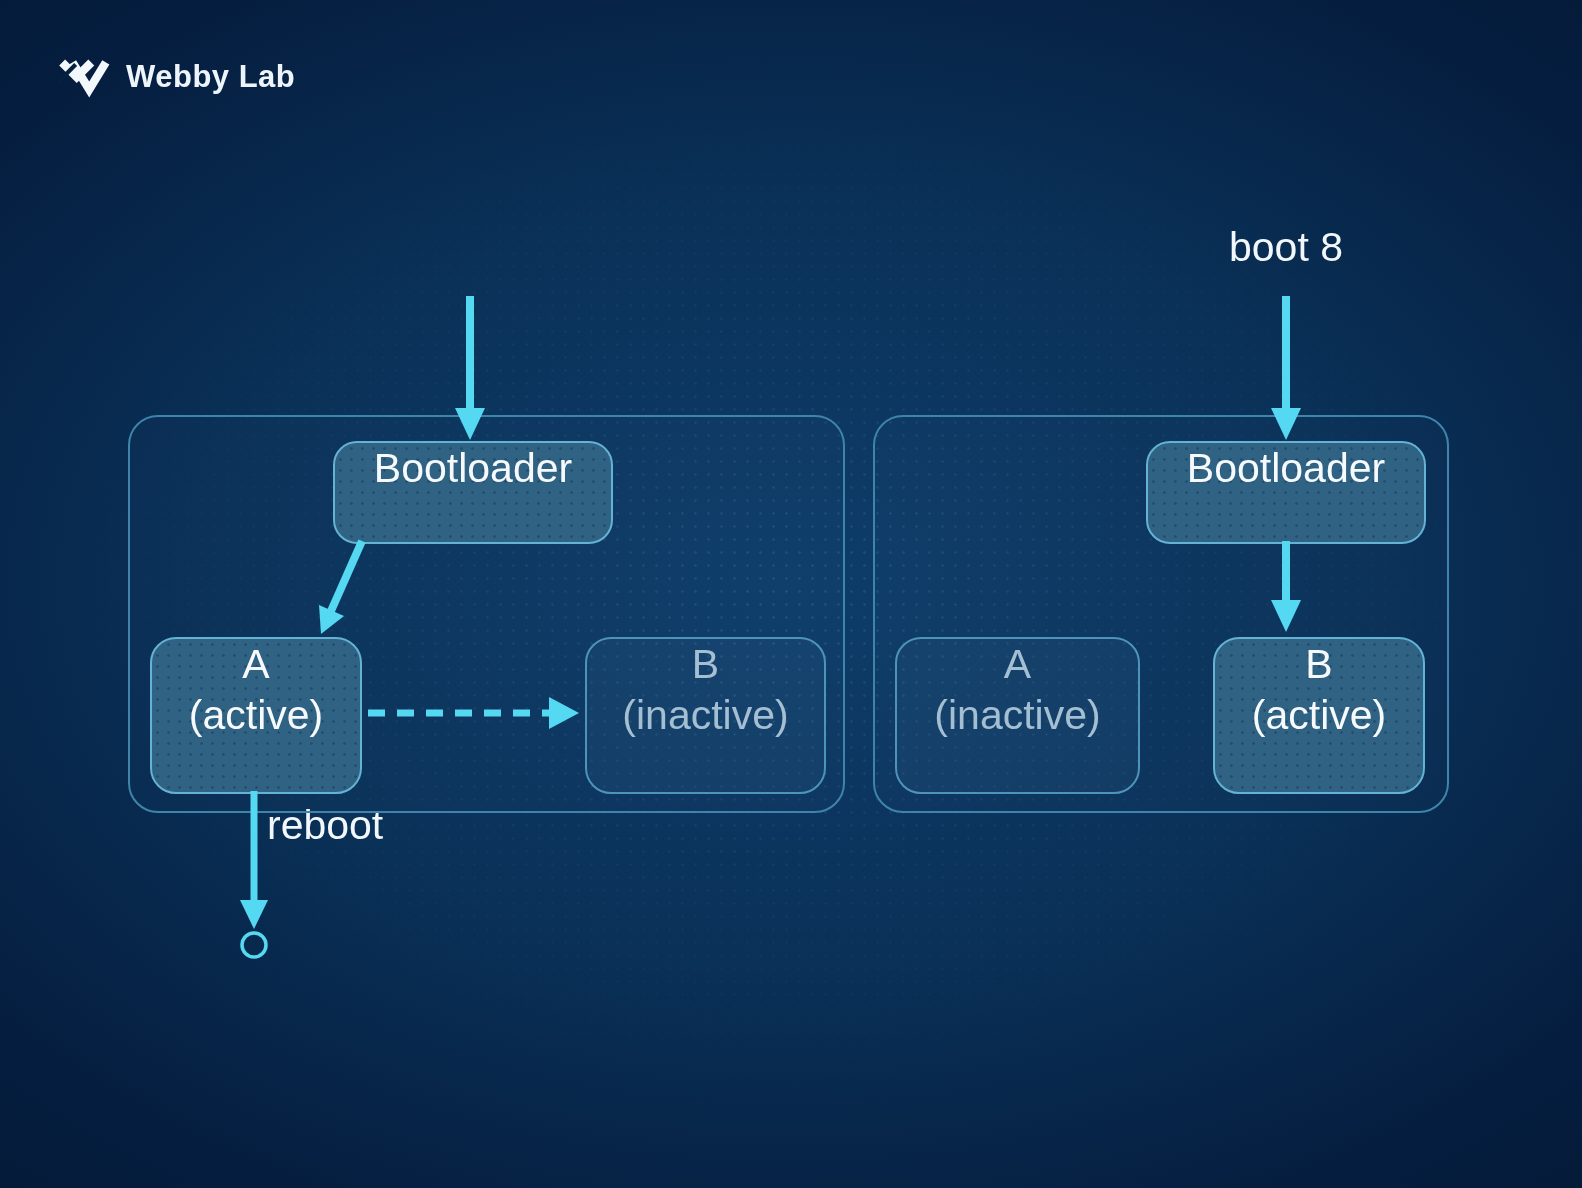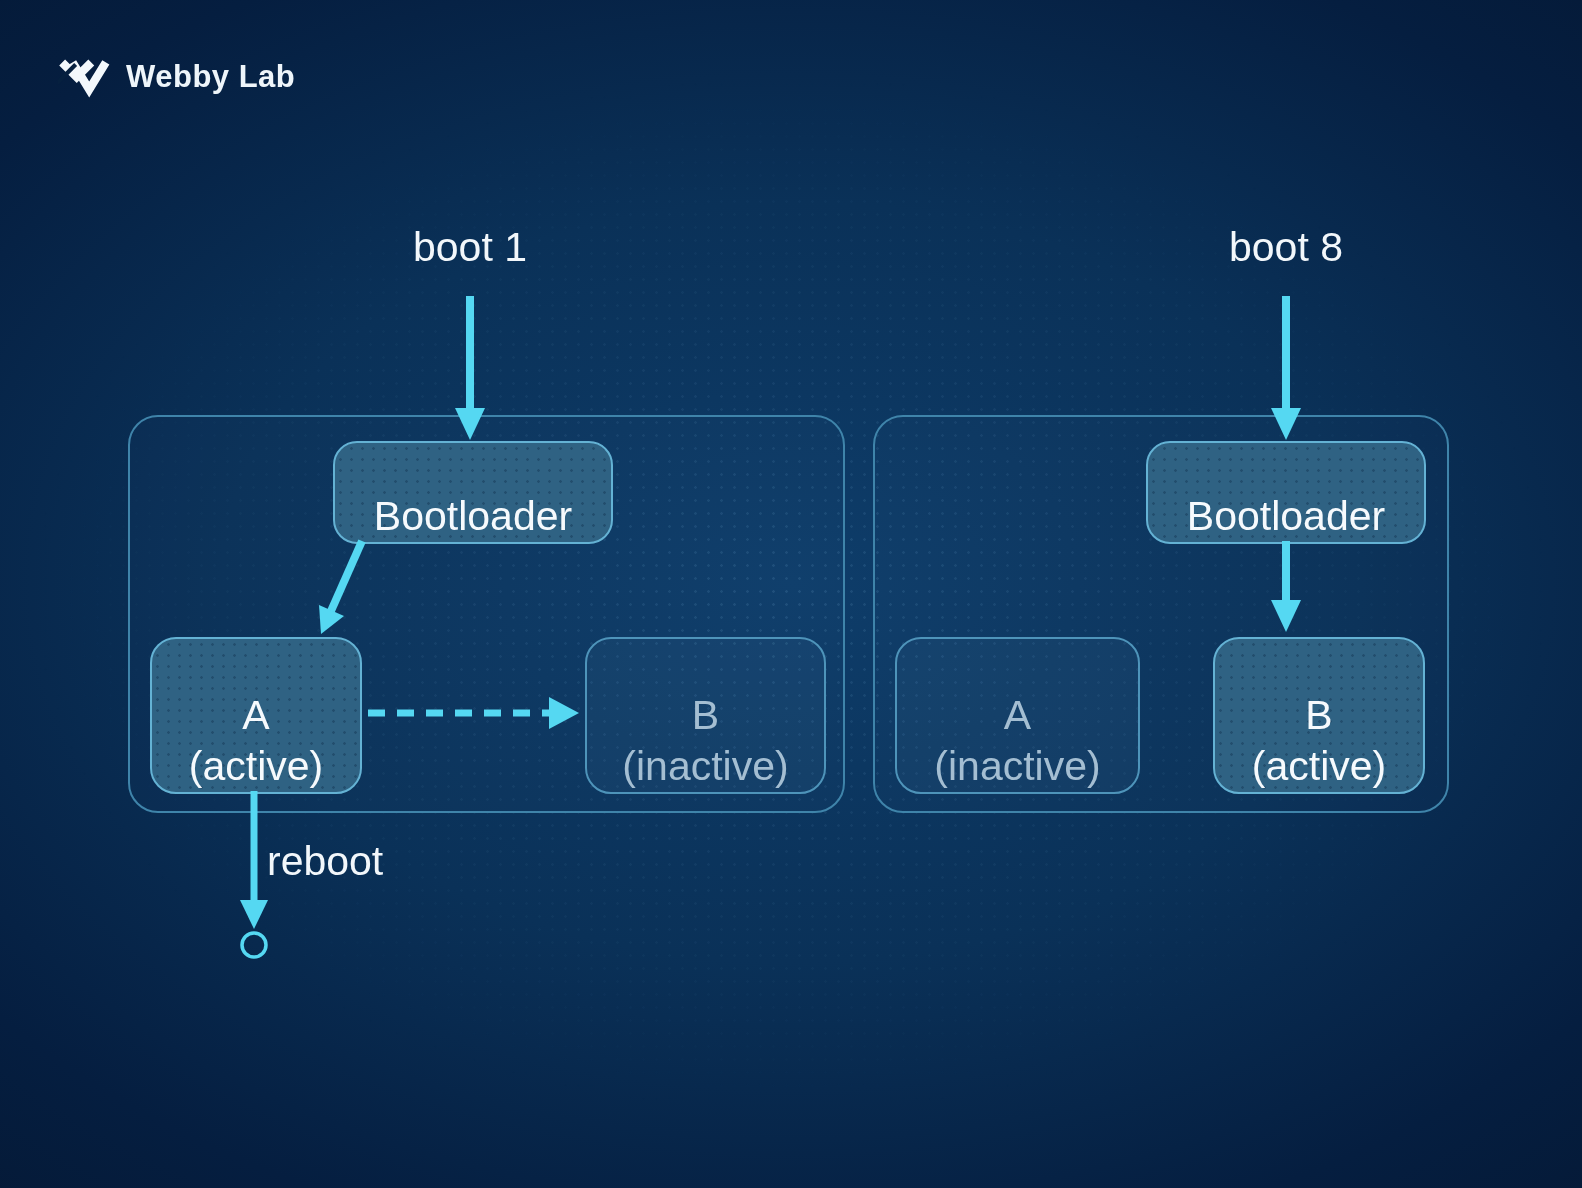--- a/index.html
+++ b/index.html
@@ -19,31 +19,31 @@
   .logo svg{display:block;}
   .logo .brand-text{color:#eef5fa;font-size:31px;font-weight:600;letter-spacing:0.5px;}
 
   .diagram-label{
     position:absolute;color:#f2f7fb;font-size:41px;font-weight:400;
     text-align:center;white-space:nowrap;
   }
   .boot-label-1{left:370px;top:224px;width:200px;}
   .boot-label-2{left:1186px;top:224px;width:200px;}
   .install-label{left:388px;top:658px;width:164px;}
-  .reboot-label{left:267px;top:838px;text-align:left;}
+  .reboot-label{left:267px;top:802px;text-align:left;}
 
   .panel{
     position:absolute;border:2px solid #3f84aa;border-radius:30px;
     background:rgba(120,185,225,0.025);
   }
   .panel-1{left:128px;top:415px;width:713px;height:394px;}
   .panel-2{left:873px;top:415px;width:572px;height:394px;}
 
   .node{
-    position:absolute;display:flex;flex-direction:column;align-items:center;justify-content:flex-end;
+    position:absolute;display:flex;flex-direction:column;align-items:center;justify-content:flex-start;
     font-size:41px;line-height:1.24;text-align:center;border-radius:26px;
   }
   .node.filled{
     background:#2f6283;border:2px solid #64b2d4;color:#f6fafd;
     background-image:radial-gradient(rgba(10,40,70,0.35) 1.2px, transparent 1.5px);
     background-size:11px 11px;
   }
   .node.ghost{
     background:rgba(137,196,230,0.05);border:2px solid #4e94ba;color:#a4bed2;
   }
@@ -66,21 +66,20 @@
     <span>
       <svg width="52" height="42" viewBox="0 0 50 38">
         <polyline points="4,5 18,19 32,5" fill="none" stroke="#f3f8fc" stroke-width="8"></polyline>
         <polyline points="14,5 30,31 46,5" fill="none" stroke="#f3f8fc" stroke-width="8"></polyline>
         <line x1="-1" y1="25" x2="17" y2="7" stroke="#06203f" stroke-width="4"></line>
       </svg>
     </span>
     <span class="brand-text">Webby Lab</span>
   </div>
 
-  <div class="diagram-label boot-label-1">boot 1</div>
   <div class="diagram-label boot-label-2">boot 8</div>
   <div class="diagram-label reboot-label">reboot</div>
 
   <div class="panel panel-1"></div>
   <div class="panel panel-2"></div>
 
   <div class="node filled bootloader-1">
     <span>Bootloader</span>
   </div>
   <div class="node filled slot-a-1">

